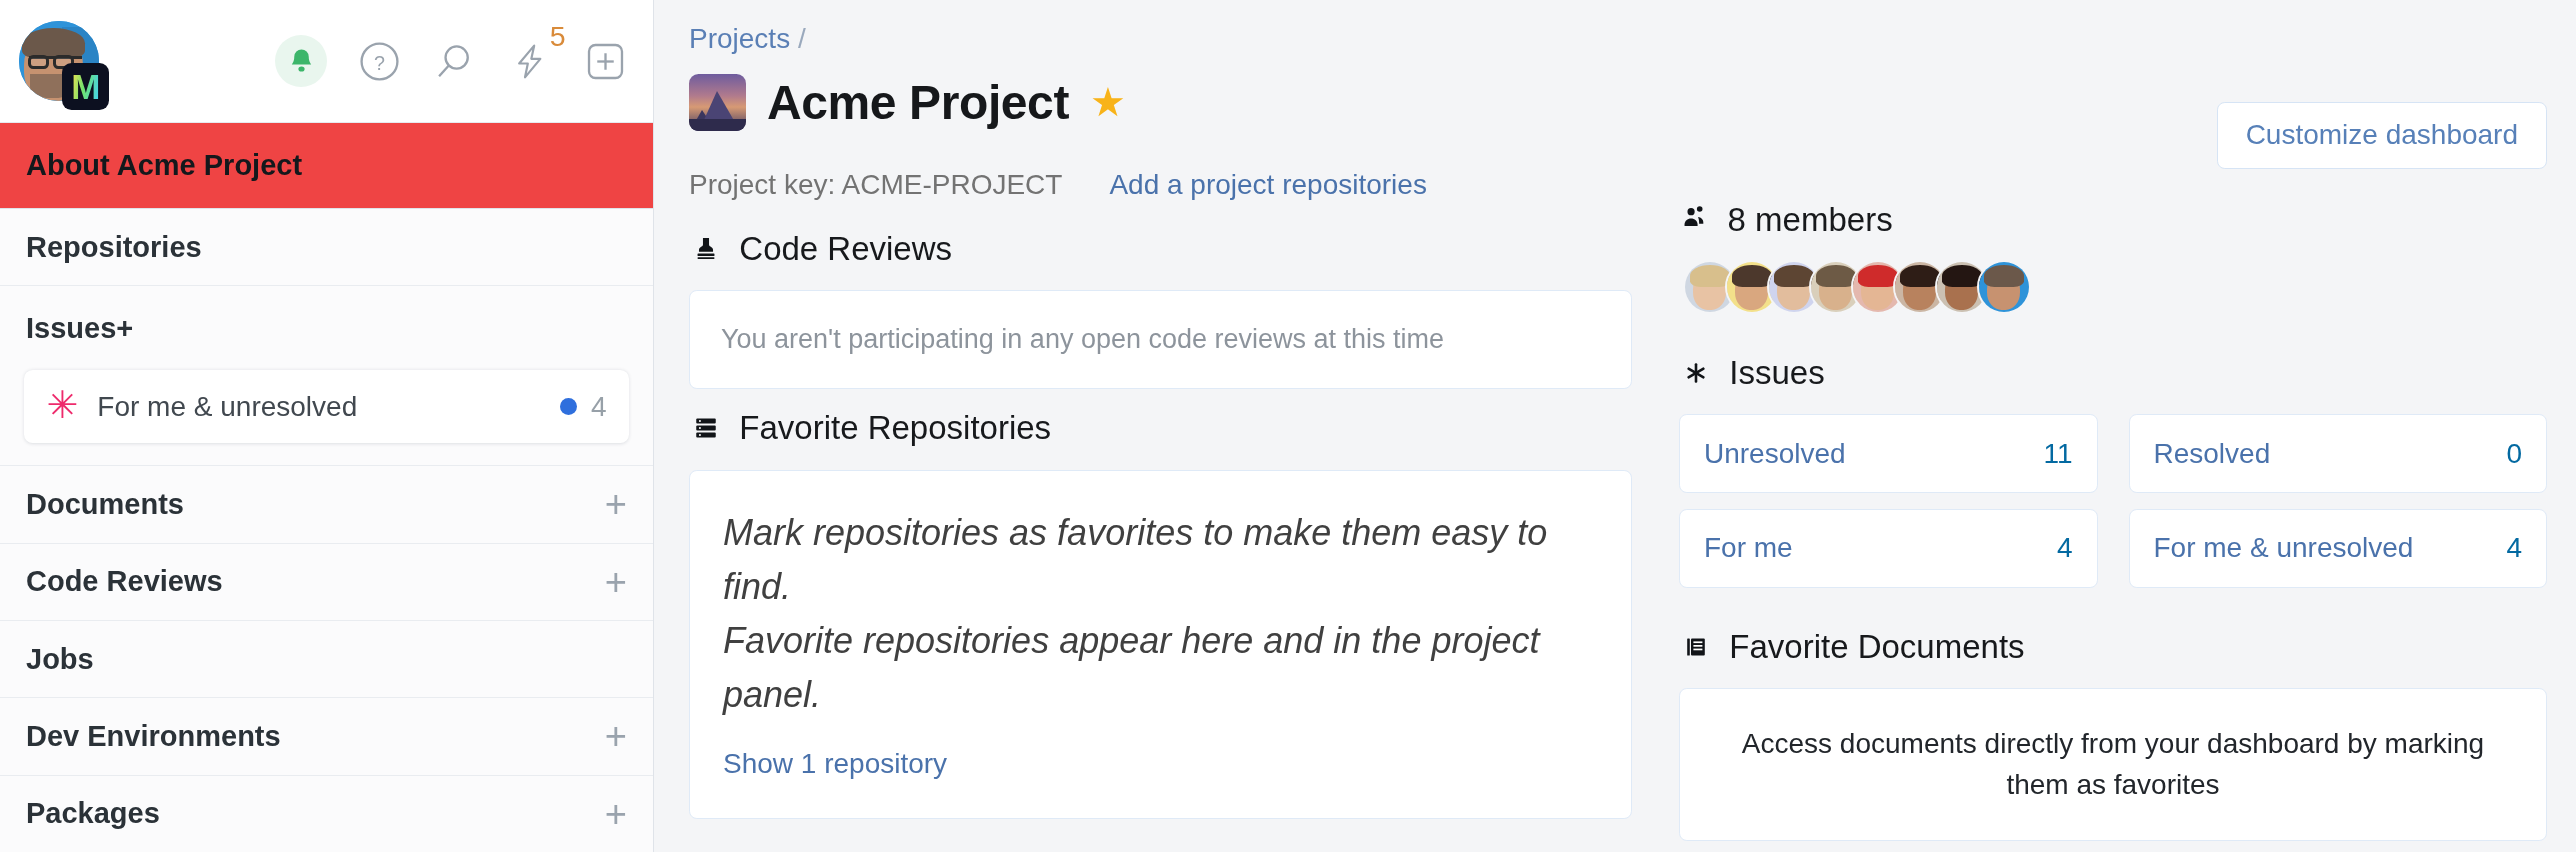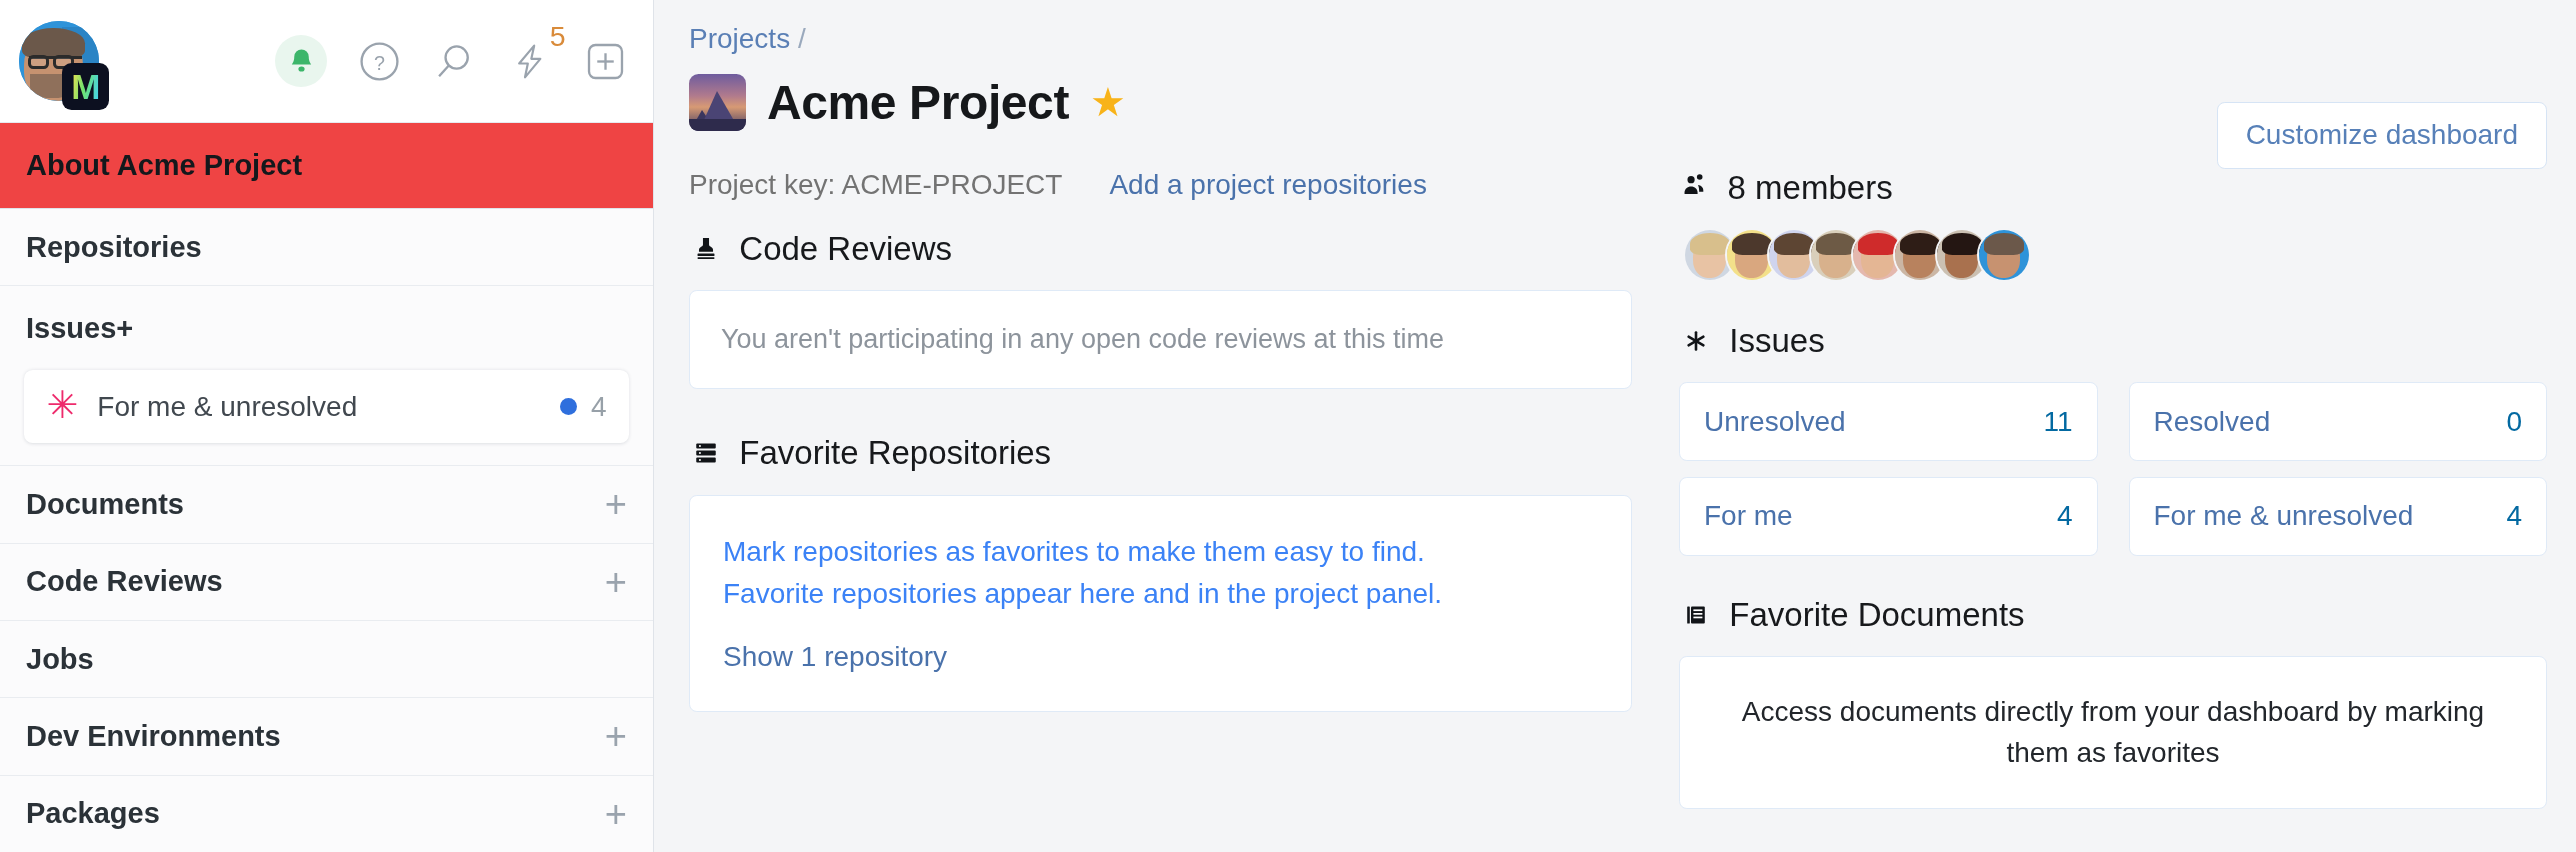--- a/index.html
+++ b/index.html
@@ -158,40 +158,40 @@
   .proj-title { font-size: 48px; font-weight: bold; color: #16181b; letter-spacing: -0.4px; }
   .star { color: #f8b319; font-size: 40px; line-height: 1; }
   .cust-btn {
     position: absolute; top: 102px; right: 29px;
     background: #ffffff; border: 1.7px solid #d6e4f5; border-radius: 7.8px;
     color: #5780b8; font-size: 28px;
     padding: 16.4px 28px;
   }
   .cols { display: flex; gap: 47px; margin-top: 38px; }
   .col-l { flex: 0 0 943px; }
-  .col-r { flex: 1 1 auto; }
+  .col-r { flex: 1 1 auto; margin-top: 32px; }
 
   .keyrow { display: flex; align-items: center; gap: 47px; margin-bottom: 29px; }
   .key-txt { font-size: 28px; color: #737373; }
   .key-link { font-size: 28px; color: #4a72ab; }
 
   .sec-head {
     display: flex; align-items: center; gap: 17.3px;
     font-size: 33px; color: #17191c; margin-bottom: 22.5px;
   }
   .sec-head .sico { width: 33px; height: 33px; display:flex; align-items:center; justify-content:center; }
 
   .card {
     background: #ffffff; border: 1.7px solid #dfeaf7; border-radius: 7.8px;
   }
   .card.empty-cr {
     padding: 33px 31px; font-size: 27px; color: #8d949c;
   }
   .card.fav-repo { padding: 35px 33px 38px 33px; }
-  .fav-repo p { font-size: 28px; color: #3b82f6; line-height: 1.5; }
+  .fav-repo p { font-size: 36px; color: #404040; line-height: 1.5; font-style: italic; }
   .fav-repo a { display:inline-block; margin-top: 26px; font-size: 28px; color: #4a72ab; }
 
   .members-row { display: flex; align-items: center; gap: 15.6px; font-size: 33px; color: #17191c; margin-bottom: 21px; }
   .av-stack { display: flex; margin-bottom: 40px; padding-left: 3.5px; }
   .av {
     width: 54px; height: 54px; border-radius: 50%;
     border: 2.6px solid #f4f5f7; margin-left: -12px;
     overflow: hidden; position: relative; flex: 0 0 54px;
   }
   .av:first-child { margin-left: 0; }
@@ -364,21 +364,21 @@
               <path d="M9.2 2.2h5.6v6.1c0 1 .5 1.4 1.3 1.9 1.4.8 2.4 1.6 2.4 3.1v1.6H5.5v-1.6c0-1.5 1-2.3 2.4-3.1.8-.5 1.3-.9 1.3-1.9z"></path>
               <rect x="4.2" y="16.6" width="15.6" height="2.4" rx=".5"></rect>
               <rect x="4.2" y="20.1" width="15.6" height="1.5" rx=".5"></rect>
             </svg>
           </span>
           <span>Code Reviews</span>
         </div>
 
         <div class="card empty-cr">You aren't participating in any open code reviews at this time</div>
 
-        <div class="sec-head" style="margin-top:45px;">
+        <div class="sec-head" style="margin-top:20px;">
           <span class="sico">
             <svg width="26" height="28" viewBox="0 0 24 24" fill="#111418">
               <rect x="3" y="3.2" width="18" height="4.6" rx=".9"></rect>
               <rect x="3" y="9.7" width="18" height="4.6" rx=".9"></rect>
               <rect x="3" y="16.2" width="18" height="4.6" rx=".9"></rect>
               <circle cx="6.4" cy="5.5" r=".95" fill="#ffffff"></circle>
               <circle cx="6.4" cy="12" r=".95" fill="#ffffff"></circle>
               <circle cx="6.4" cy="18.5" r=".95" fill="#ffffff"></circle>
             </svg>
           </span>

